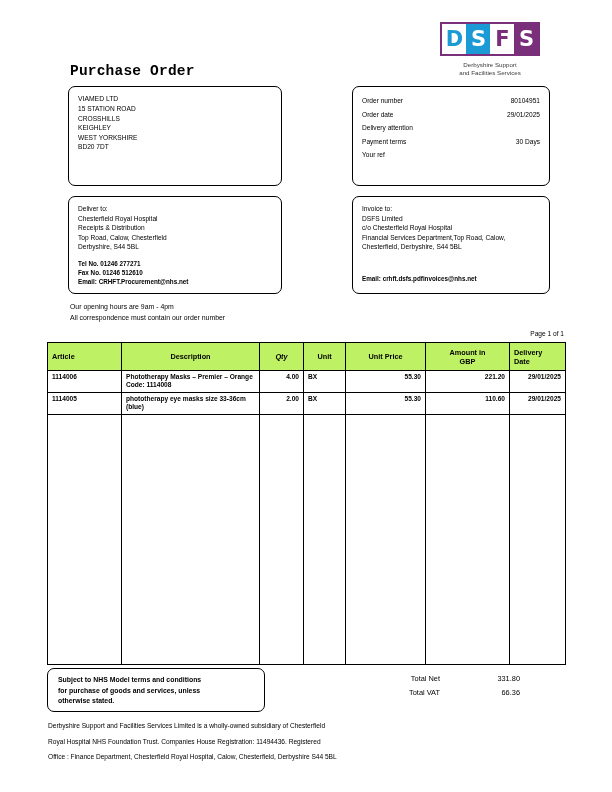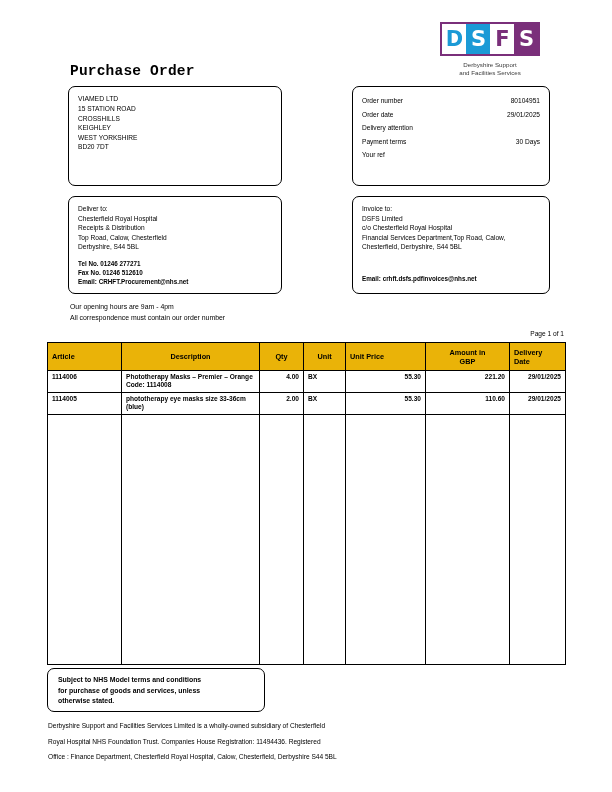--- a/index.html
+++ b/index.html
@@ -118,31 +118,31 @@
     border-collapse: collapse;
     table-layout: fixed;
   }
   .tbl th, .tbl td {
     border: 1px solid #000;
     padding: 2px 4px;
     font-size: 6.6px;
     vertical-align: top;
   }
   .tbl thead th {
-    background: #eab308;
+    background: #bef264;
     font-size: 7.3px;
     font-weight: bold;
     height: 28px;
     vertical-align: middle;
   }
   .th-article { text-align: left; width: 74px; }
   .th-desc { text-align: center; width: 138px; }
-  .th-qty { text-align: center; width: 44px; }
+  .th-qty { text-align: center; width: 44px; font-style: italic; }
   .th-unit { text-align: center; width: 42px; }
-  .th-price { text-align: left; width: 80px; }
+  .th-price { text-align: center; width: 80px; }
   .th-amount { text-align: center; width: 84px; }
   .th-date { text-align: left; width: 56px; }
 
   .tbl tbody td { font-weight: bold; }
   td.c-article { text-align: left; }
   td.c-desc { text-align: left; line-height: 8.4px; }
   td.c-qty { text-align: right; }
   td.c-unit { text-align: left; }
   td.c-price { text-align: right; }
   td.c-amount { text-align: right; }
@@ -330,20 +330,28 @@
 
   <div id="terms-box">
     <div class="box-inner">
       <div>Subject to NHS Model terms and conditions</div>
       <div>for purchase of goods and services, unless</div>
       <div>otherwise stated.</div>
     </div>
   </div>
 
   <div class="totals">
+    <div class="tot-row plain">
+      <span class="lbl">Total Net</span>
+      <span class="val">331.80</span>
+    </div>
+    <div class="tot-row plain">
+      <span class="lbl">Total VAT</span>
+      <span class="val">66.36</span>
+    </div>
   </div>
 
   <div class="legal">
     <div>Derbyshire Support and Facilities Services Limited is a wholly-owned subsidiary of Chesterfield</div>
     <div>Royal Hospital NHS Foundation Trust. Companies House Registration: 11494436. Registered</div>
     <div>Office : Finance Department, Chesterfield Royal Hospital, Calow, Chesterfield, Derbyshire S44 5BL</div>
   </div>
 
 </div>
 

